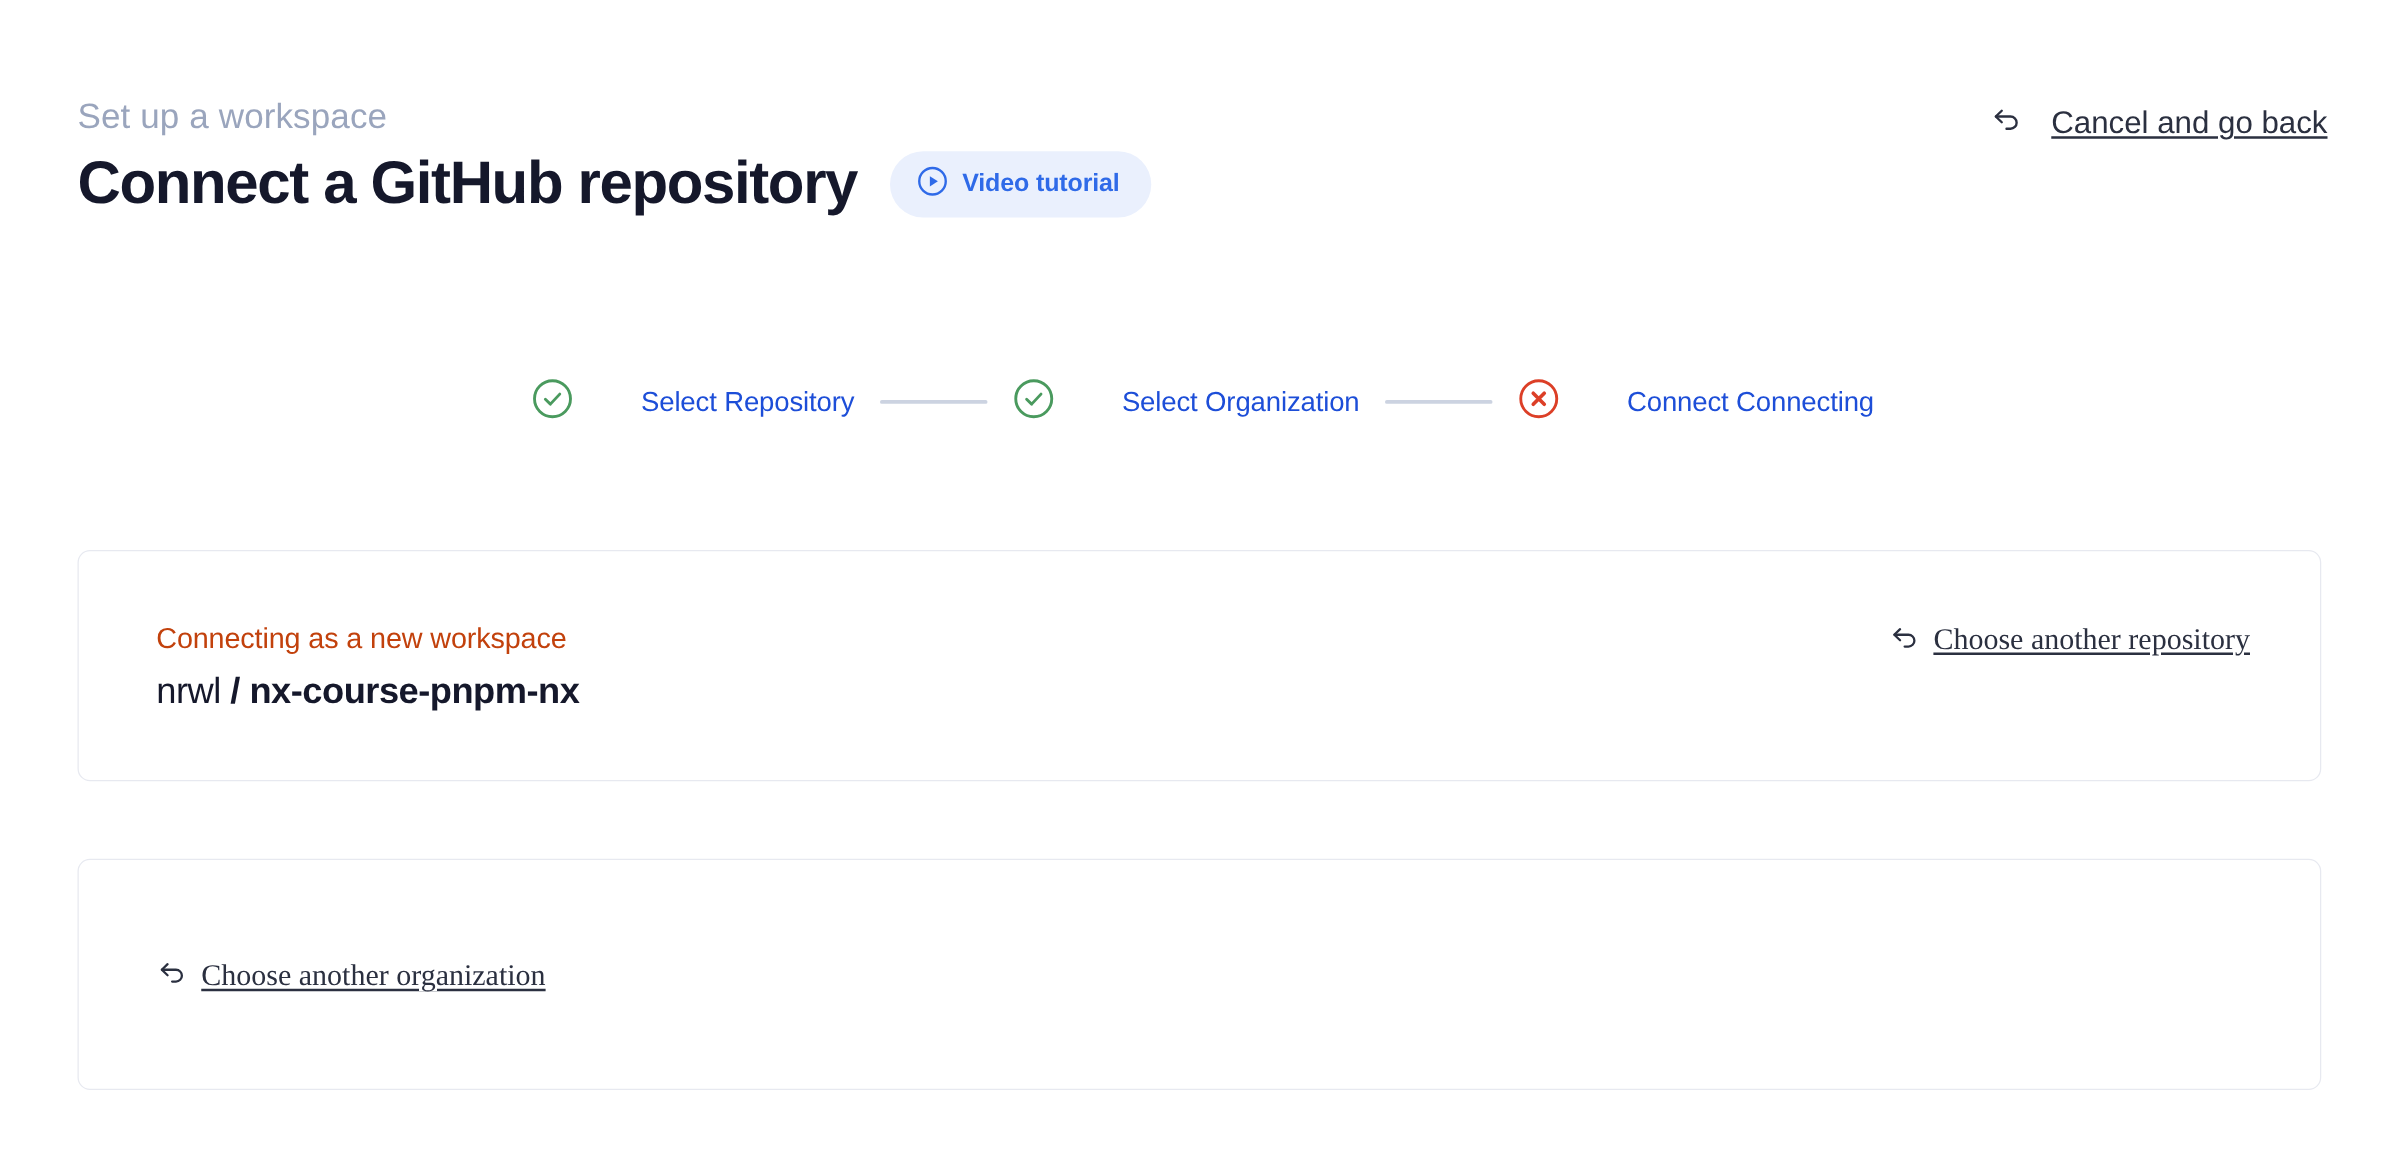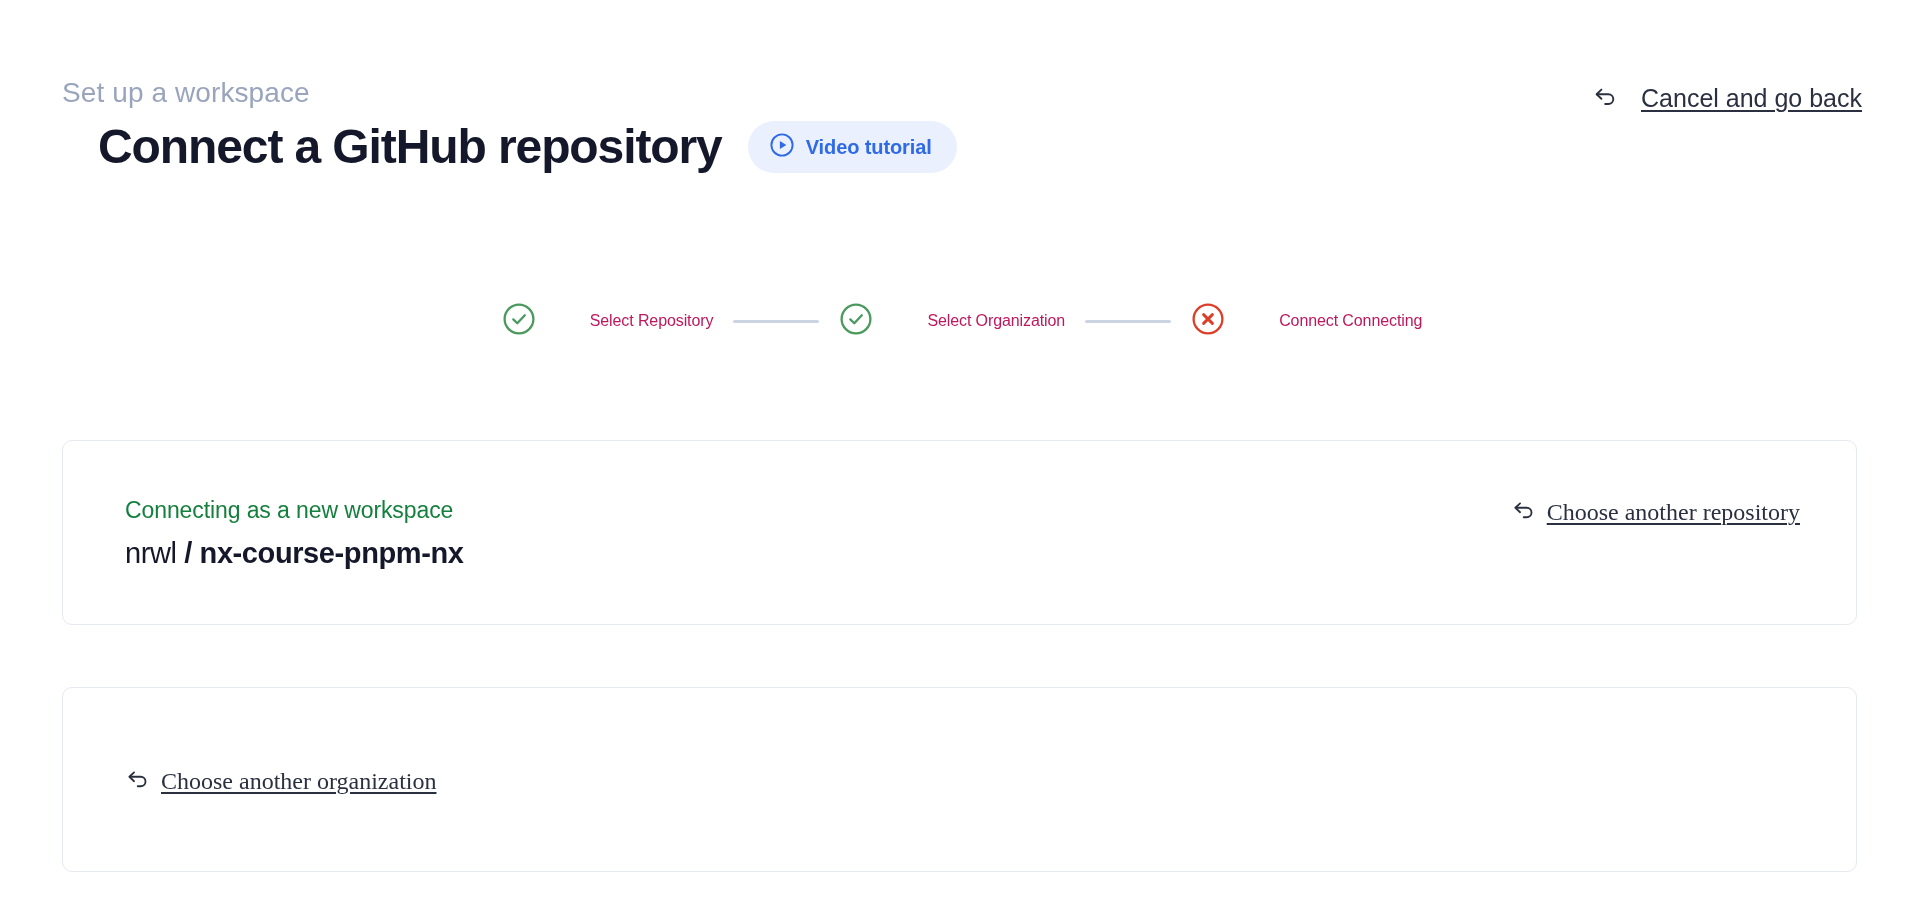--- a/index.html
+++ b/index.html
@@ -41,21 +41,20 @@
     color: #9aa5bd;
     font-weight: 400;
     letter-spacing: 0.1px;
   }
 
   .title-row {
     display: flex;
     align-items: center;
     gap: 26px;
     margin-top: 10px;
-    margin-left: 36px;
   }
 
   .page-title {
     font-size: 48px;
     line-height: 58px;
     font-weight: 700;
     color: #15182b;
     letter-spacing: -1.1px;
     white-space: nowrap;
   }
@@ -116,23 +115,23 @@
 
   .step {
     display: flex;
     align-items: center;
     gap: 14px;
   }
 
   .step-marker { display: block; flex: 0 0 auto; }
 
   .step-label {
-    font-size: 16px;
+    font-size: 22px;
     line-height: 28px;
-    color: #be185d;
+    color: #1d4ed8;
     white-space: nowrap;
     letter-spacing: -0.1px;
     margin-left: 40px;
   }
 
   .step-connector {
     width: 86px;
     height: 3px;
     background: #ccd3e1;
     border-radius: 2px;
@@ -161,21 +160,21 @@
     display: flex;
     align-items: flex-start;
     justify-content: space-between;
   }
 
   .card-text { display: block; }
 
   .card-caption {
     font-size: 23px;
     line-height: 30px;
-    color: #15803d;
+    color: #c2410c;
     letter-spacing: -0.1px;
     white-space: nowrap;
   }
 
   .card-value {
     margin-top: 10px;
     font-size: 29px;
     line-height: 36px;
     color: #15182b;
     letter-spacing: -0.4px;

